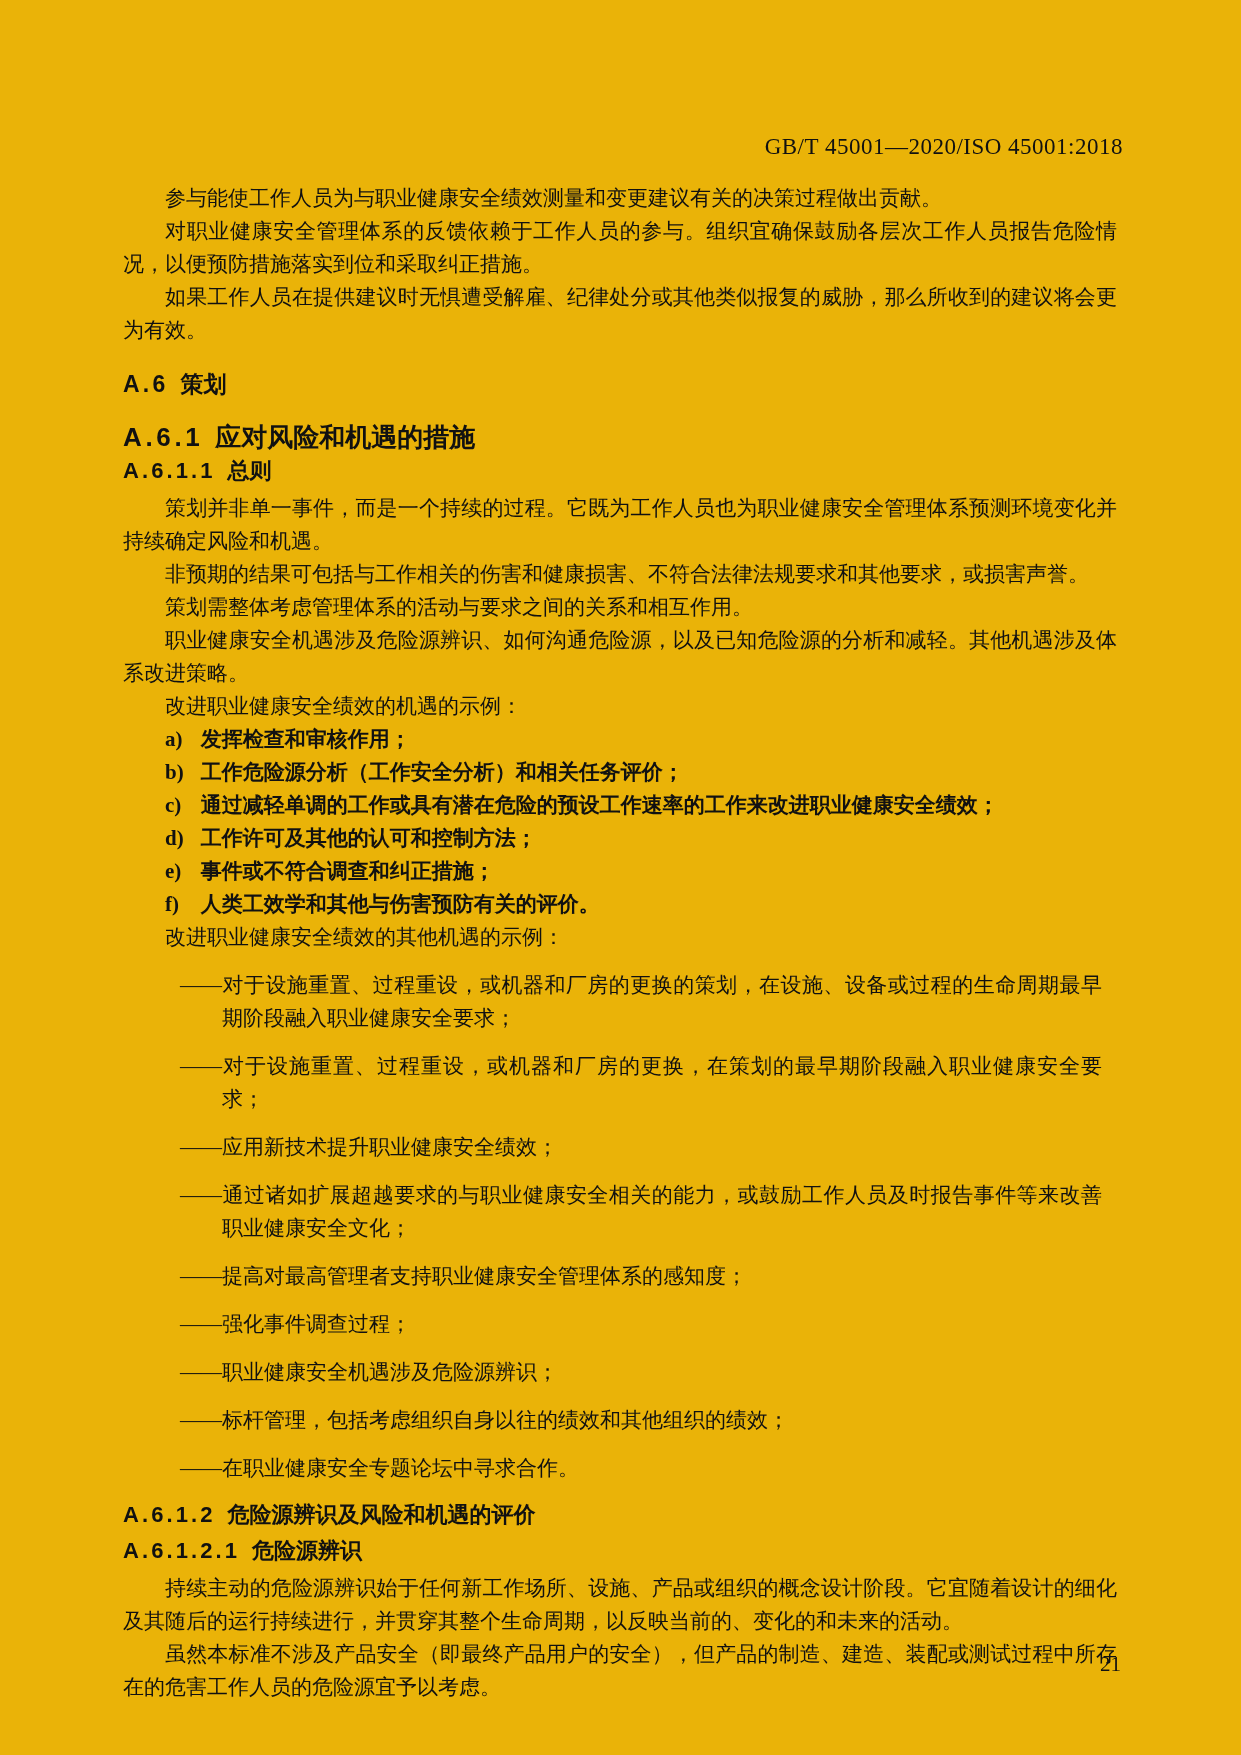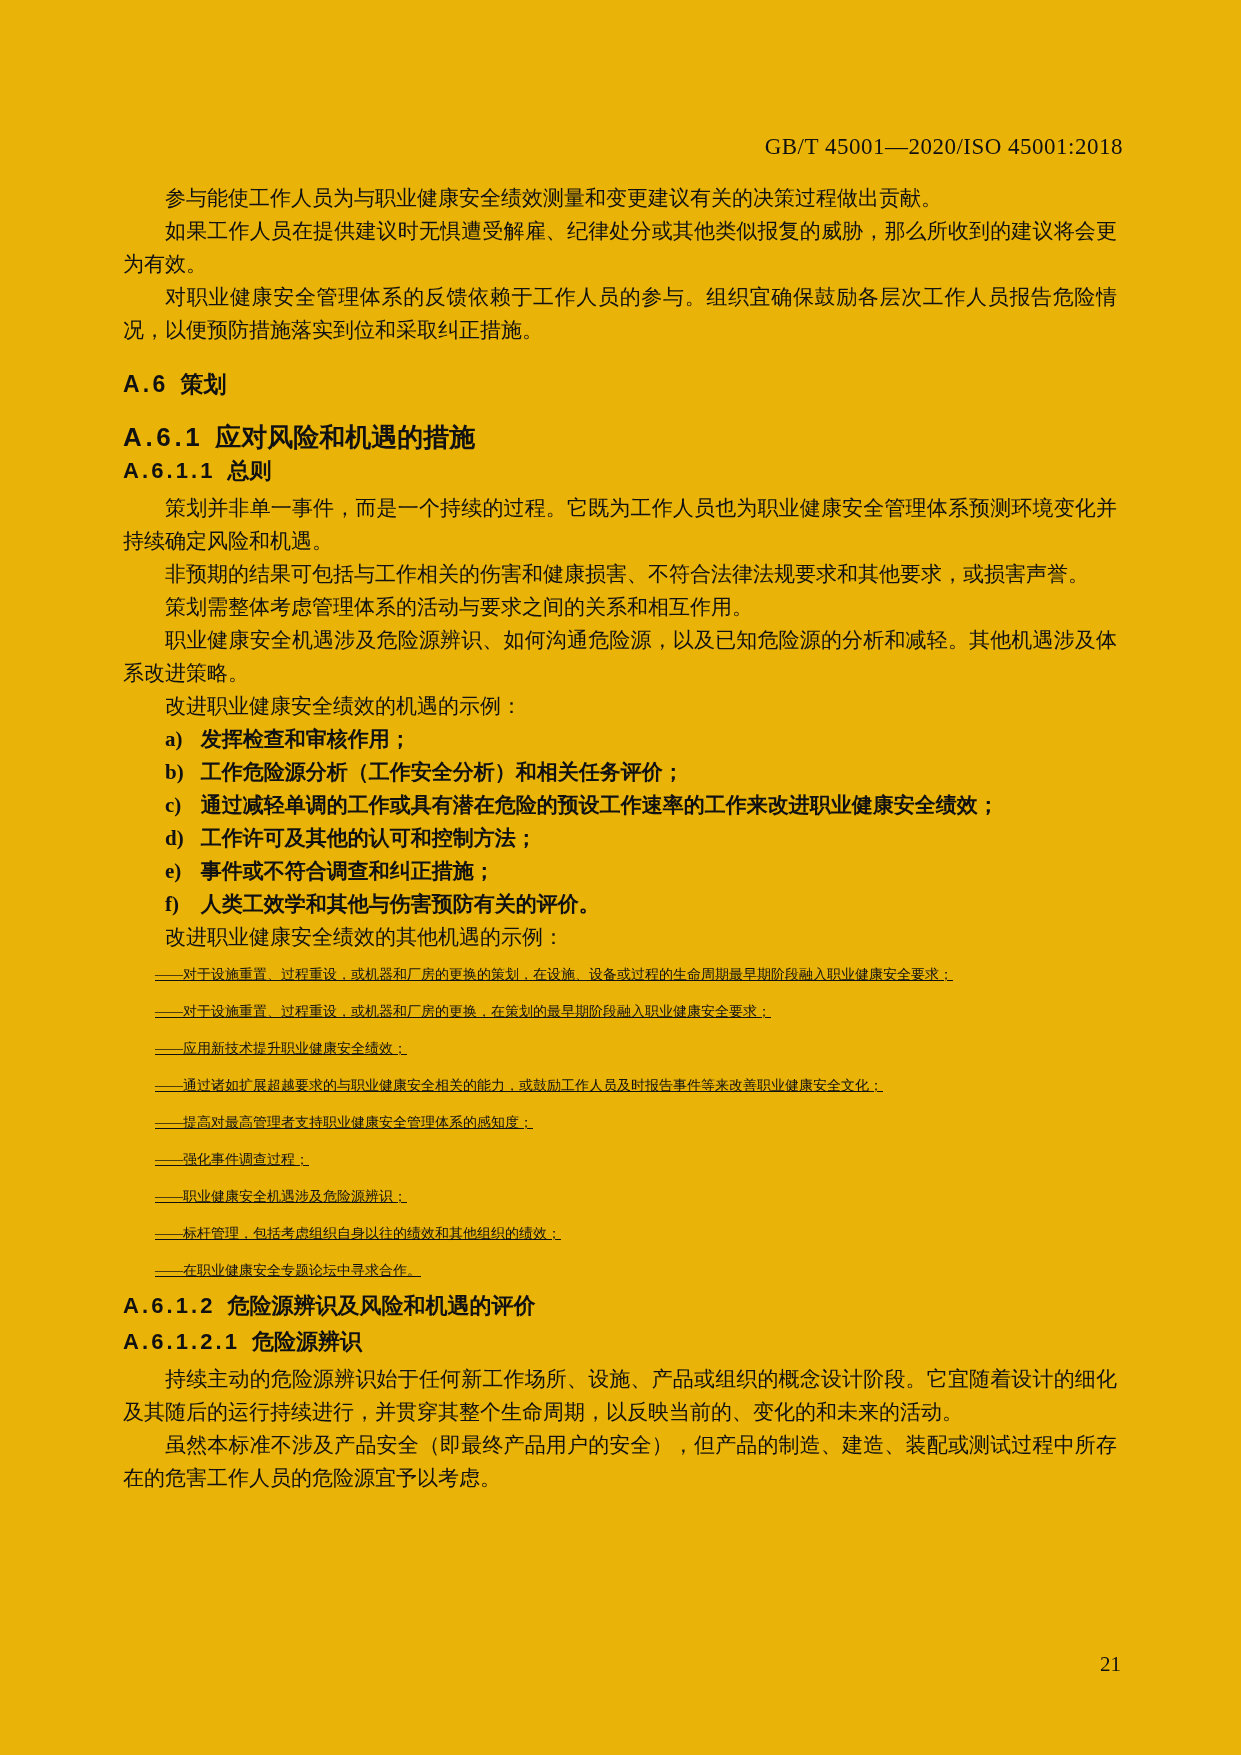--- a/index.html
+++ b/index.html
@@ -69,27 +69,26 @@
     line-height: 33px;
     text-align: justify;
     font-weight: bold;
   }
   .letter-marker {
     display: inline-block;
     width: 1.7em;
     font-family: "Liberation Serif", "DejaVu Serif", serif;
   }
   .dash-item {
-    margin: 4px;
-    font-size: 14px;
+    margin: 15px;
+    font-size: 21px;
     line-height: 33px;
     text-align: justify;
     padding-left: 4em;
     text-indent: -2em;
-    text-decoration: underline;
   }
   .page-number {
     position: absolute;
     right: 120px;
     bottom: 78px;
     font-size: 21px;
     font-family: "Liberation Serif", "DejaVu Serif", serif;
     color: #111111;
   }
 </style>
@@ -98,22 +97,22 @@
 
 <div class="page">
 
   <div class="page-header">
     <span>GB/T 45001—2020/ISO 45001:2018</span>
   </div>
 
   <div class="content">
 
     <p class="para">参与能使工作人员为与职业健康安全绩效测量和变更建议有关的决策过程做出贡献。</p>
+    <p class="para">对职业健康安全管理体系的反馈依赖于工作人员的参与。组织宜确保鼓励各层次工作人员报告危险情况，以便预防措施落实到位和采取纠正措施。</p>
     <p class="para">如果工作人员在提供建议时无惧遭受解雇、纪律处分或其他类似报复的威胁，那么所收到的建议将会更为有效。</p>
-    <p class="para">对职业健康安全管理体系的反馈依赖于工作人员的参与。组织宜确保鼓励各层次工作人员报告危险情况，以便预防措施落实到位和采取纠正措施。</p>
 
     <h2 class="h-l1"><span class="h-num">A.6</span><span class="h-title">策划</span></h2>
 
     <h3 class="h-l2"><span class="h-num">A.6.1</span><span class="h-title">应对风险和机遇的措施</span></h3>
 
     <h3 class="h-l3"><span class="h-num">A.6.1.1</span><span class="h-title">总则</span></h3>
 
     <p class="para">策划并非单一事件，而是一个持续的过程。它既为工作人员也为职业健康安全管理体系预测环境变化并持续确定风险和机遇。</p>
     <p class="para">非预期的结果可包括与工作相关的伤害和健康损害、不符合法律法规要求和其他要求，或损害声誉。</p>
     <p class="para">策划需整体考虑管理体系的活动与要求之间的关系和相互作用。</p>

